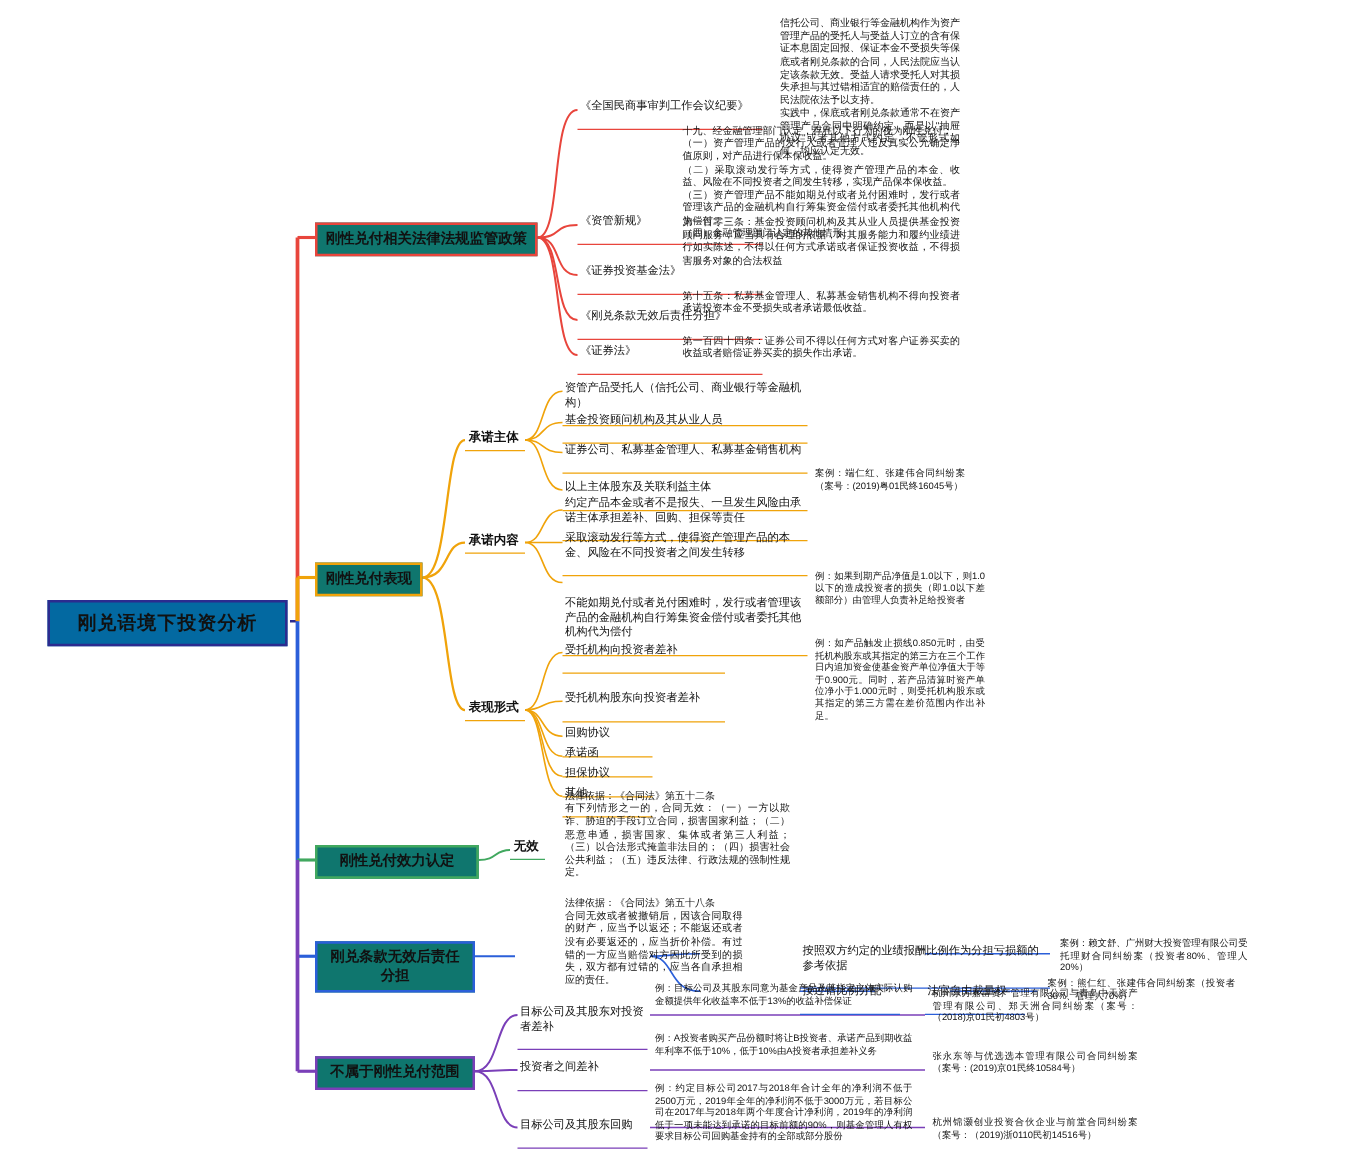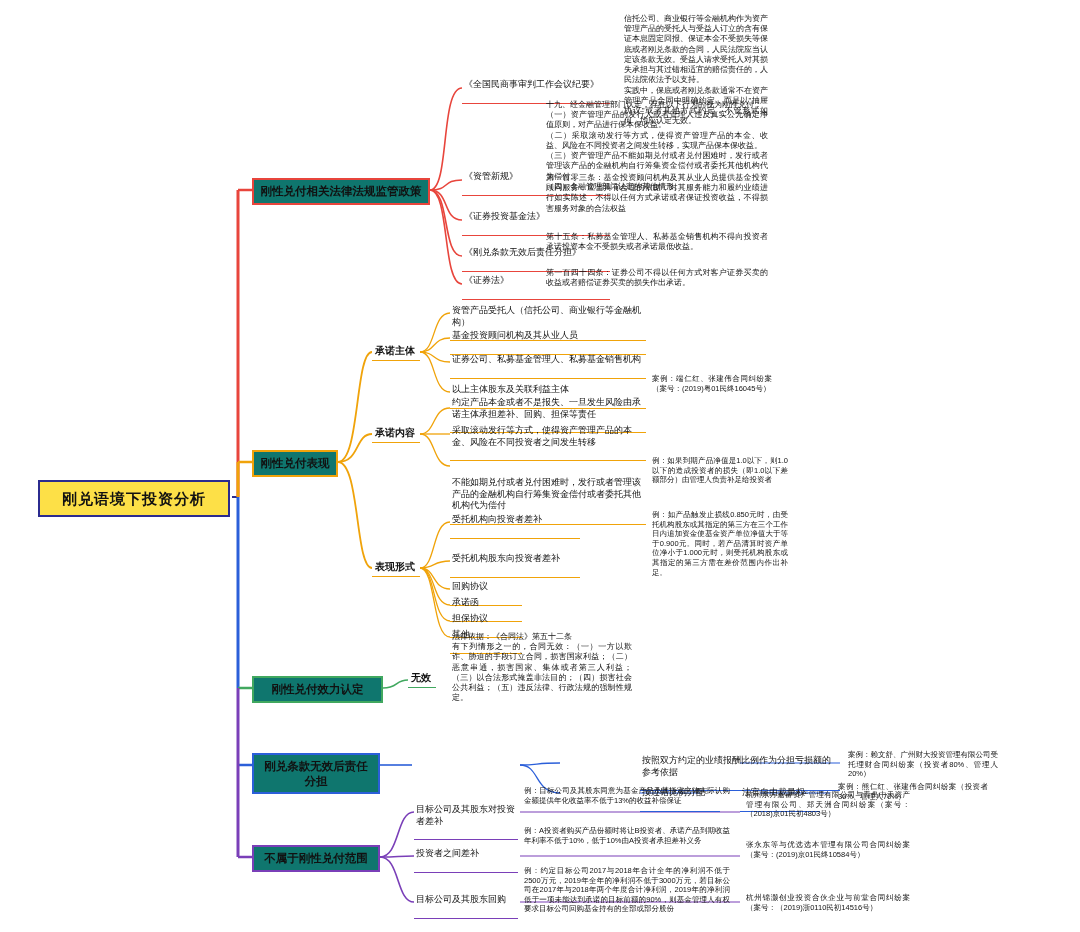--- a/index.html
+++ b/index.html
@@ -28,21 +28,21 @@
   }
   .node {
     position: absolute;
     box-sizing: border-box;
     line-height: 1.28;
     white-space: pre-wrap;
   }
   
   .root {
     border: 2px solid #2b2b8f;
-    background: #fde047;
+    background: #0369a1;
     font-size: 15px;
     font-weight: bold;
     letter-spacing: 1px;
     padding: 7px 10px;
     text-align: center;
     color: #111;
   }
   
   .b1 {
     border: 2px solid #888;
@@ -197,20 +197,22 @@
   <div class="node b3 ul c-orange" style="left:450px; top:628px; width:72px;">其他</div>
 
   <div class="node txt small" style="left:652px; top:456px; width:136px;">例：如果到期产品净值是1.0以下，则1.0以下的造成投资者的损失（即1.0以下差额部分）由管理人负责补足给投资者</div>
 
   <div class="node b1 c-green" style="left:252px; top:676px; width:131px;">刚性兑付效力认定</div>
   <div class="node b2 ul c-green" style="left:408px; top:671px; width:28px;">无效</div>
   <div class="node txt" style="left:452px; top:632px; width:180px;">法律依据：《合同法》第五十二条
 有下列情形之一的，合同无效：（一）一方以欺诈、胁迫的手段订立合同，损害国家利益；（二）恶意串通，损害国家、集体或者第三人利益；（三）以合法形式掩盖非法目的；（四）损害社会公共利益；（五）违反法律、行政法规的强制性规定。</div>
 
   <div class="node b1 c-blue" style="left:252px; top:753px; width:128px;">刚兑条款无效后责任分担</div>
+  <div class="node txt" style="left:452px; top:718px; width:142px;">法律依据：《合同法》第五十八条
+合同无效或者被撤销后，因该合同取得的财产，应当予以返还；不能返还或者没有必要返还的，应当折价补偿。有过错的一方应当赔偿对方因此所受到的损失，双方都有过错的，应当各自承担相应的责任。</div>
 
   <div class="node b3 ul c-blue" style="left:640px; top:754px; width:200px;">按照双方约定的业绩报酬比例作为分担亏损额的参考依据</div>
   <div class="node txt small" style="left:848px; top:750px; width:150px;">案例：赖文舒、广州财大投资管理有限公司受托理财合同纠纷案（投资者80%、管理人20%）</div>
 
   <div class="node b3 ul c-blue" style="left:640px; top:786px; width:80px;">按过错比例分配</div>
   <div class="node b3 ul c-blue" style="left:740px; top:786px; width:80px;">法官自由裁量权</div>
   <div class="node txt small" style="left:838px; top:782px; width:150px;">案例：熊仁红、张建伟合同纠纷案（投资者30%、管理人70%）</div>
 
   <div class="node b1 c-purple" style="left:252px; top:845px; width:128px;">不属于刚性兑付范围</div>
 

